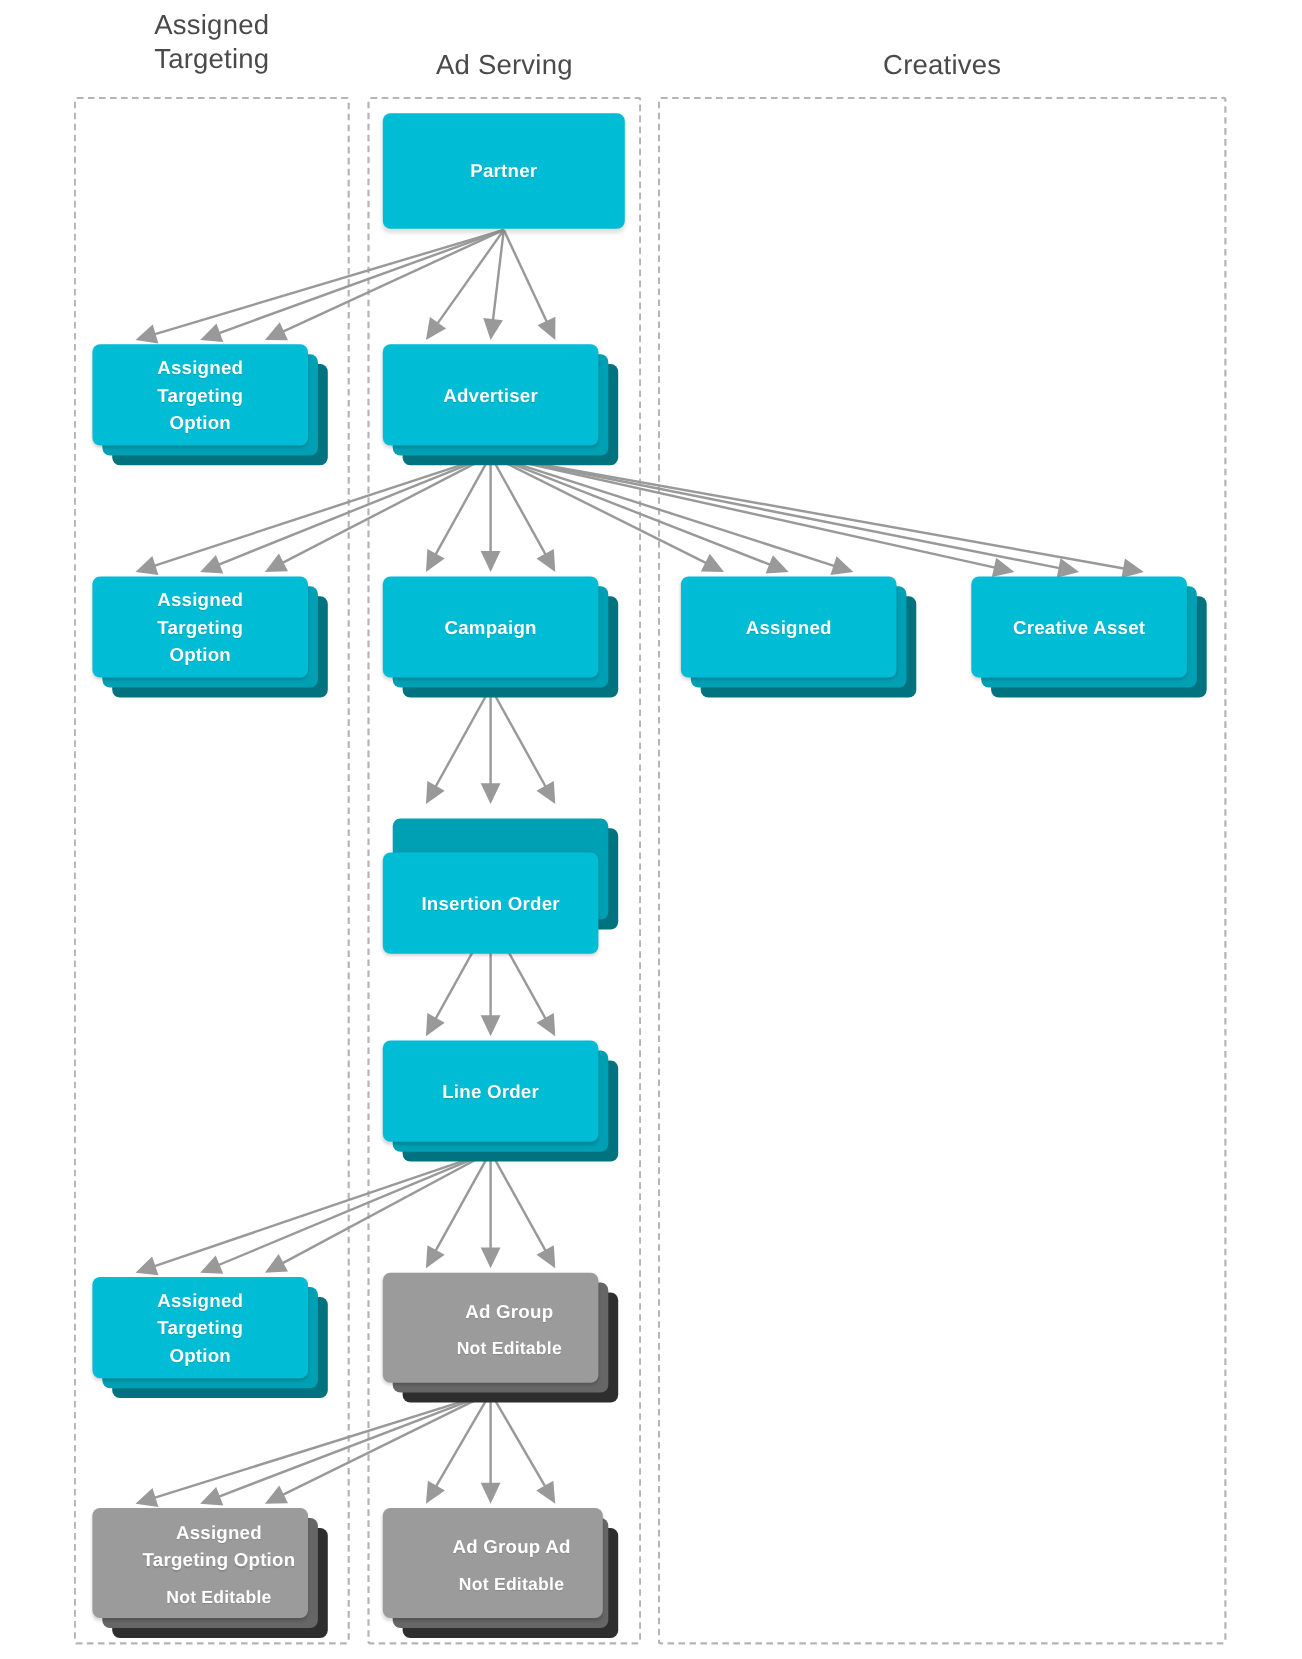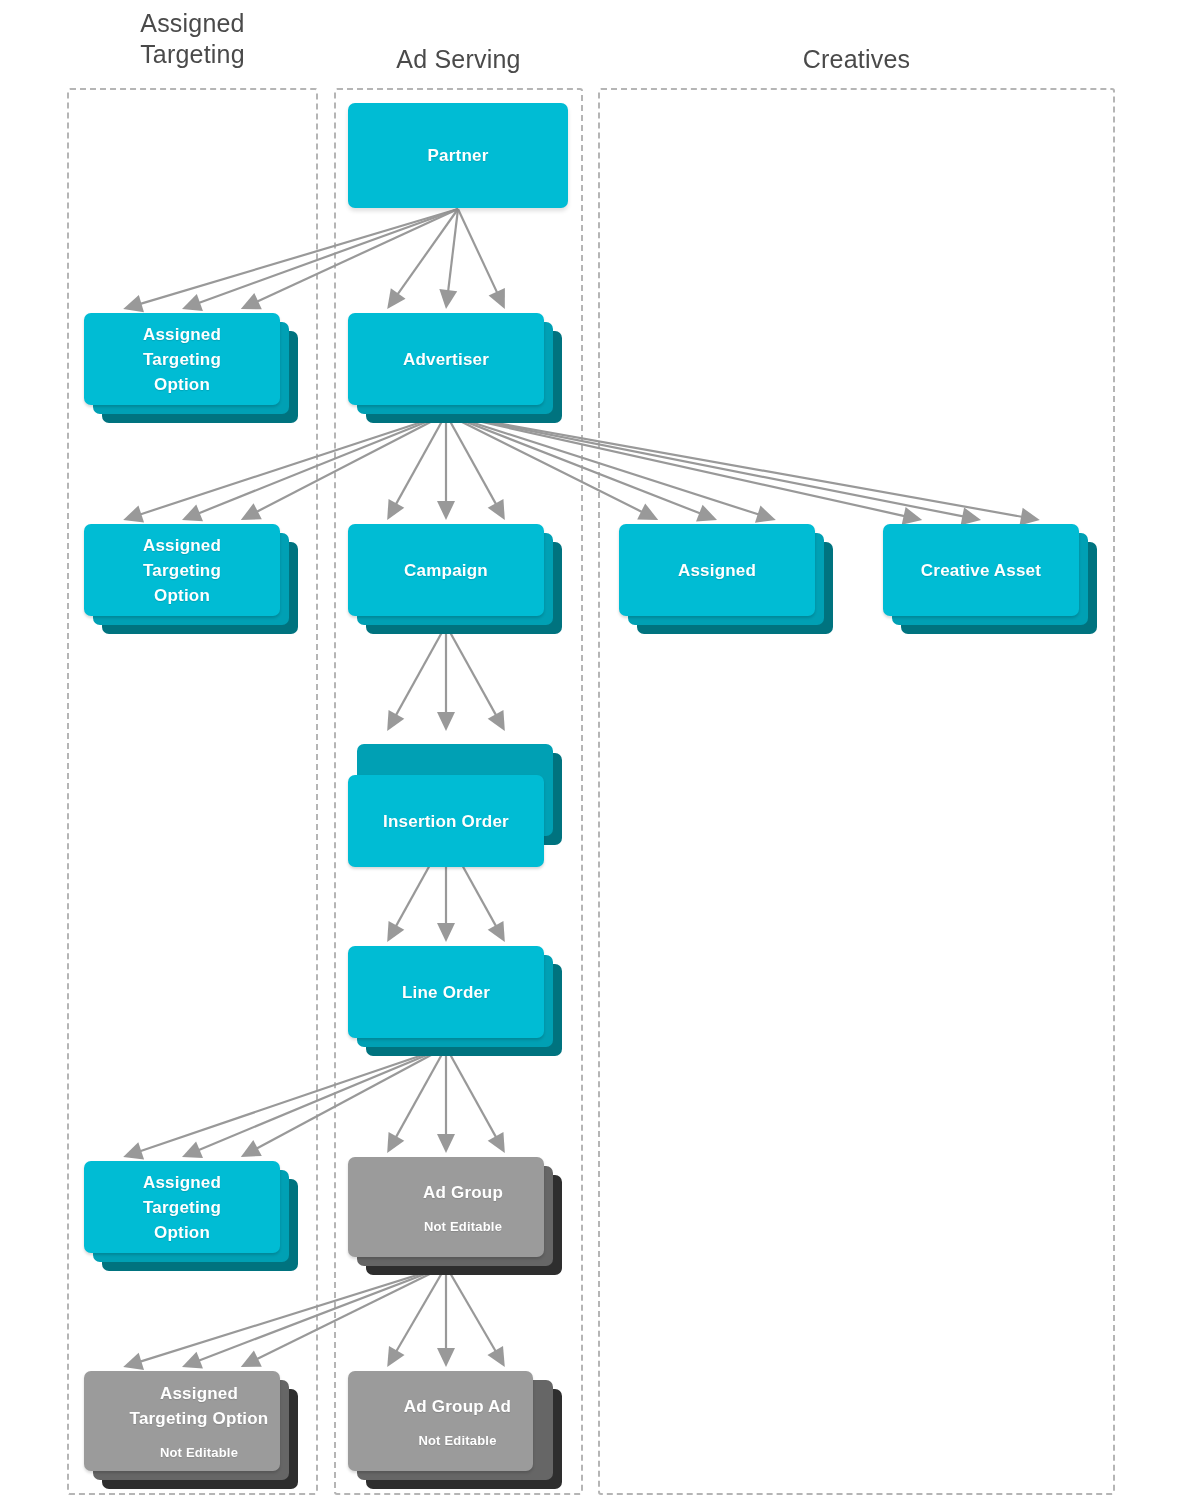--- a/index.html
+++ b/index.html
@@ -86,21 +86,21 @@
     font-size: 17px;
     font-weight: bold;
     line-height: 25px;
     text-align: center;
     white-space: pre-line;
     letter-spacing: 0.2px;
     text-shadow: 0 1px 1px rgba(0,0,0,0.13);
   }
   .node-sub {
     color: #ffffff;
-    font-size: 13px;
+    font-size: 16px;
     font-weight: bold;
     line-height: 16px;
     text-align: center;
     margin-top: 14px;
     letter-spacing: 0.2px;
     text-shadow: 0 1px 1px rgba(0,0,0,0.13);
   }
 </style>
 </head>
 <body>
@@ -307,20 +307,20 @@
         <div class="layer l2" style="width: 196px; height: 100px;"></div>
         <div class="layer l1" style="width: 196px; height: 100px;">
           <div class="node-title">Assigned
 Targeting Option</div>
           <div class="node-sub">Not Editable</div>
         </div>
       </div>
       <div class="node gray" style="left: 348px; top: 1371px; width: 214px; height: 118px;">
         <div class="layer l3" style="width: 196px; height: 100px;"></div>
         <div class="layer l2" style="width: 196px; height: 100px;"></div>
-        <div class="layer l1" style="width: 185px; height: 100px;">
+        <div class="layer l1" style="width: 200px; height: 100px;">
           <div class="node-title">Ad Group Ad</div>
           <div class="node-sub">Not Editable</div>
         </div>
       </div>
     </div>
 
 </div>
 
 </body></html>

